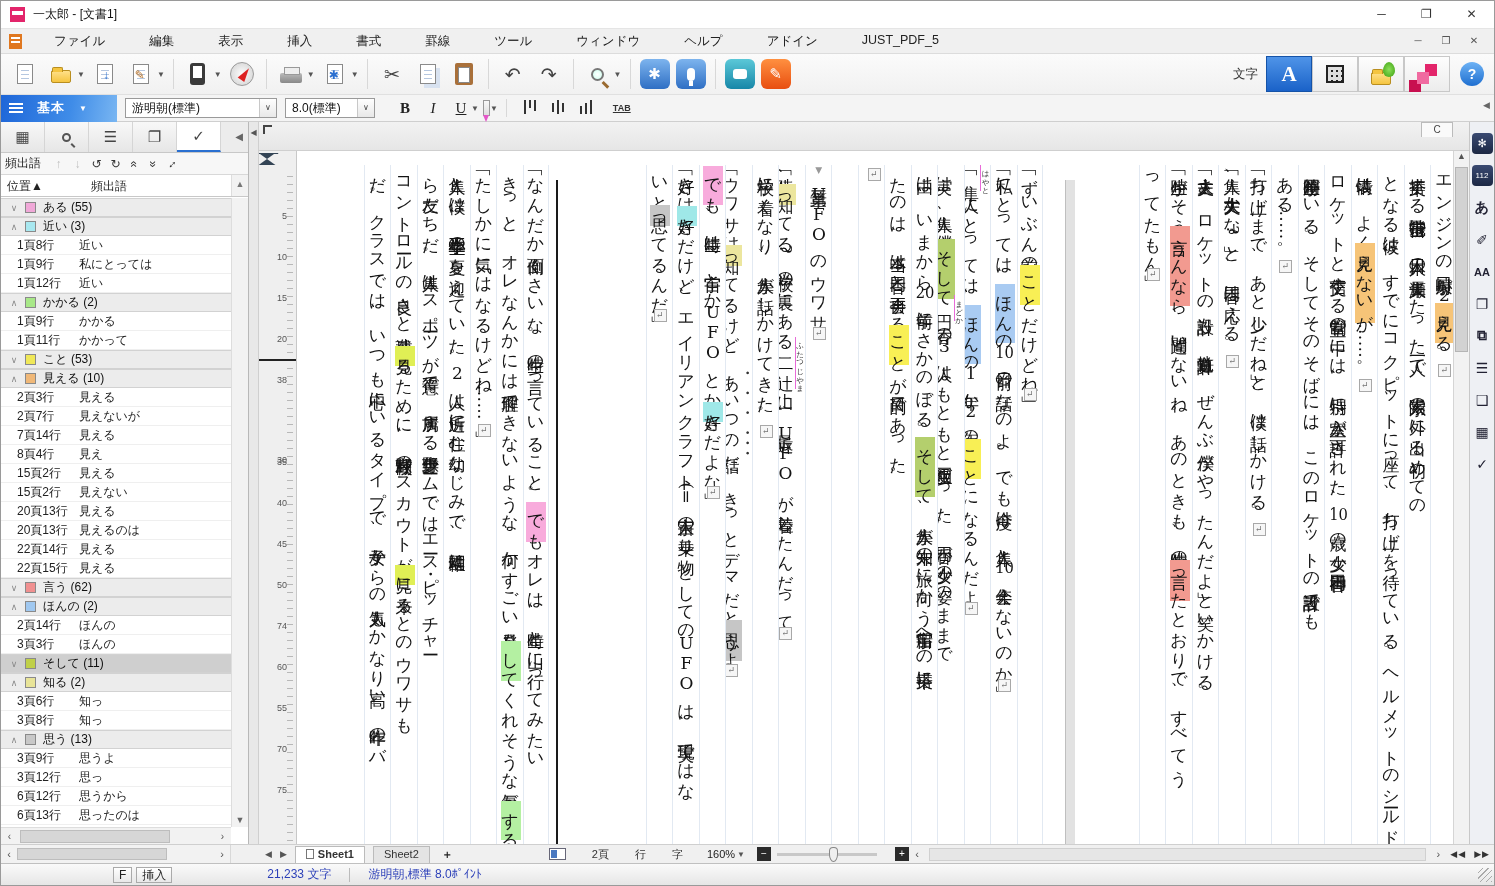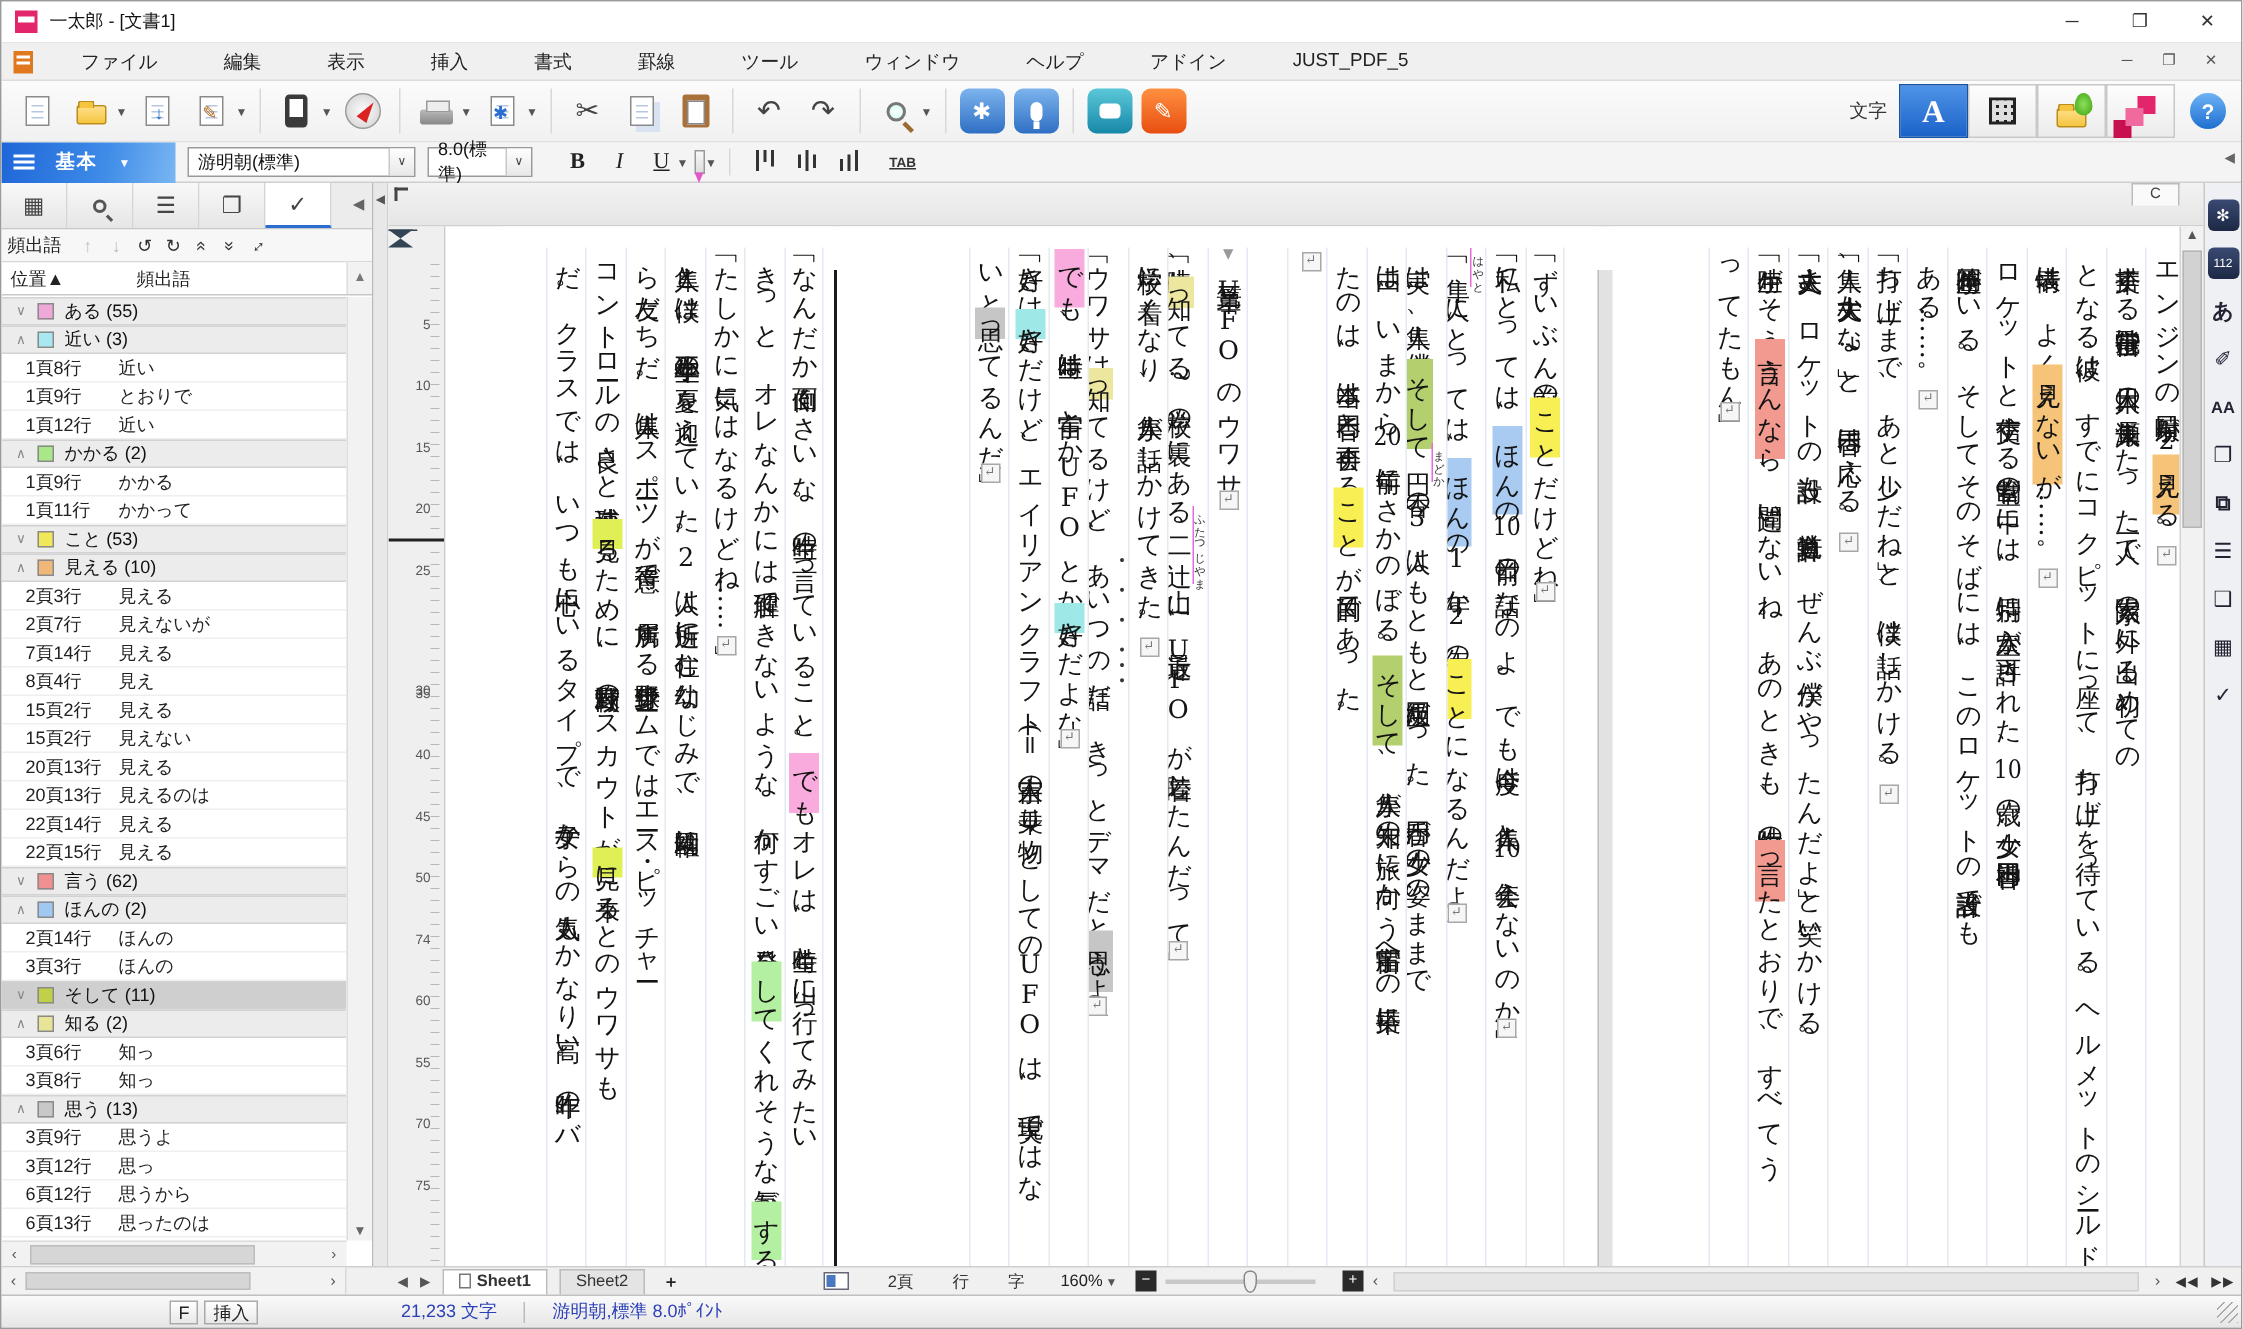--- a/index.html
+++ b/index.html
@@ -329,21 +329,21 @@
   <div id="toolbar2">
     <div id="ribbon-tab">
       <div class="ham"></div>
       <b>基本</b>
       <span class="dcaret">▼</span>
     </div>
     <div class="combo" style="width:152px;">
       <span class="cval" style="flex:1;">游明朝(標準)</span>
       <span class="cbtn">∨</span>
     </div>
-    <div class="combo" style="width:70px;">
+    <div class="combo" style="width:90px;">
       <span class="cval" style="flex:1;">8.0(標準)</span>
       <span class="cbtn">∨</span>
     </div>
     <div style="width:14px"></div>
     <div class="fmtbtn" style="font-weight:bold;">B</div>
     <div class="fmtbtn" style="font-style:italic;">I</div>
     <div class="fmtbtn" style="text-decoration:underline;">U</div>
     <span class="caret">▼</span>
     <div class="penico"></div>
     <span class="caret">▼</span>
@@ -411,21 +411,21 @@
           <span class="chev">∧</span>
           <span class="swatch" style="background: rgb(168, 232, 240);"></span>
           <span class="g-label">近い (3)</span>
         </div>
         <div class="sb-row item">
           <span class="pos">1頁8行</span>
           <span class="word">近い</span>
         </div>
         <div class="sb-row item">
           <span class="pos">1頁9行</span>
-          <span class="word">とおりで</span>
+          <span class="word">私にとっては</span>
         </div>
         <div class="sb-row item">
           <span class="pos">1頁12行</span>
           <span class="word">近い</span>
         </div>
         <div class="sb-row group">
           <span class="chev">∧</span>
           <span class="swatch" style="background: rgb(168, 232, 136);"></span>
           <span class="g-label">かかる (2)</span>
         </div>
@@ -570,21 +570,21 @@
     </div>
     <div id="panel-c-tab">C</div>
     <div id="ruler">
       <div id="ruler-marker"></div>
       <div id="ruler-cursorline"></div>
       <div id="ruler-nums">
           <span class="rnum" style="top: 60px;">5</span>
           <span class="rnum" style="top: 101px;">10</span>
           <span class="rnum" style="top: 142px;">15</span>
           <span class="rnum" style="top: 183px;">20</span>
-          <span class="rnum" style="top: 224px;">25</span>
+          <span class="rnum" style="top: 224px;">38</span>
           <span class="rnum" style="top: 265px; margin-top: 39px;">30</span>
           <span class="rnum" style="top: 306px;">35</span>
           <span class="rnum" style="top: 347px;">40</span>
           <span class="rnum" style="top: 388px;">45</span>
           <span class="rnum" style="top: 429px;">50</span>
           <span class="rnum" style="top: 470px;">74</span>
           <span class="rnum" style="top: 511px;">60</span>
           <span class="rnum" style="top: 552px;">55</span>
           <span class="rnum" style="top: 593px;">70</span>
           <span class="rnum" style="top: 634px;">75</span>

